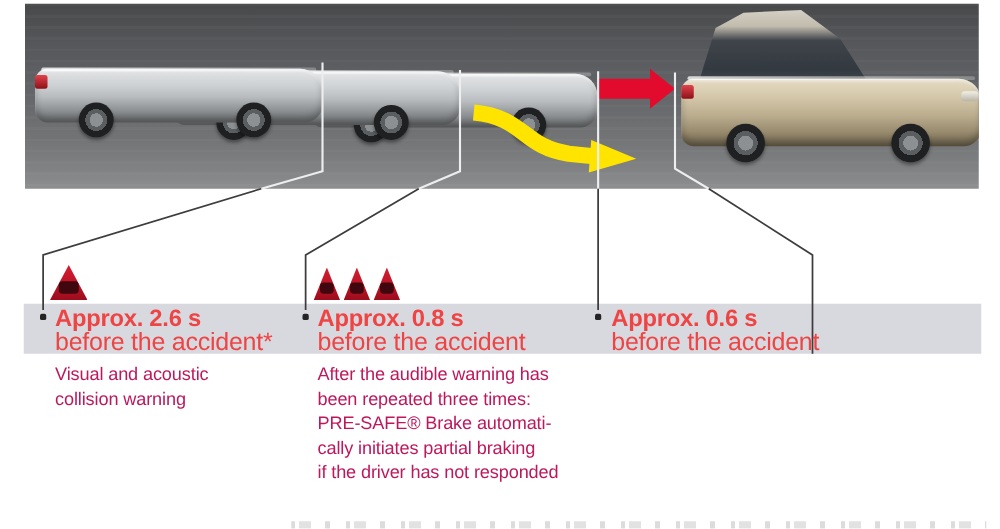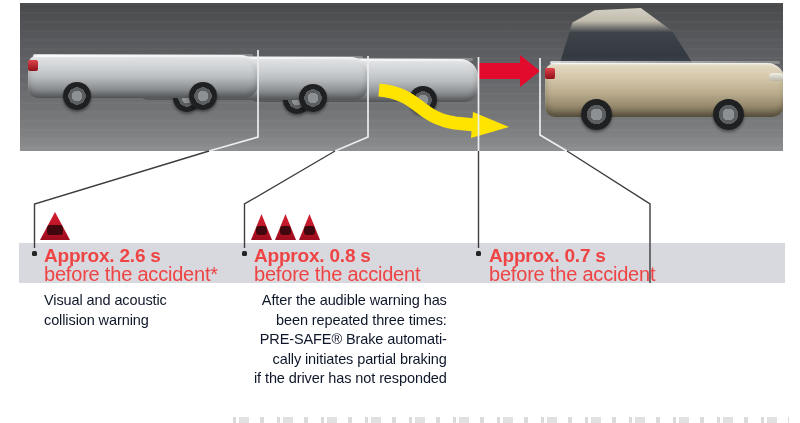--- a/index.html
+++ b/index.html
@@ -79,21 +79,21 @@
   }
   .tri::after{
     content:"";position:absolute;left:22%;top:48%;width:56%;height:34%;
     border-radius:3px;background:#41070e;
   }
   .tri-row.small .tri{width:21px;height:26px;}
   .head-block{position:absolute;top:245px;color:#ef4444;}
   .h-time{font-size:19px;line-height:21px;font-weight:bold;letter-spacing:-.2px;}
   .h-when{font-size:20px;line-height:17px;font-weight:normal;letter-spacing:-.2px;}
   .body-text{
-    position:absolute;top:291px;font-size:14.5px;line-height:19.5px;color:#0f172a;
+    position:absolute;top:291px;font-size:14.5px;line-height:19.5px;color:#be185d;
     white-space:pre-line;letter-spacing:-.1px;
   }
   
   .footnote-ghost{
     position:absolute;left:233px;top:417px;width:556px;height:6px;opacity:.35;
     background:repeating-linear-gradient(90deg,#9a9a9a 0 3px,transparent 3px 6px,#ababab 6px 16px,transparent 16px 27px,#9a9a9a 27px 31px,transparent 31px 44px);
     filter:blur(.6px);
   }
 </style>
 </head>
@@ -181,27 +181,27 @@
 
   <div class="head-block" style="left:44px;">
     <div class="h-time">Approx. 2.6 s</div>
     <div class="h-when">before the accident*</div>
   </div>
   <div class="head-block" style="left:254px;">
     <div class="h-time">Approx. 0.8 s</div>
     <div class="h-when">before the accident</div>
   </div>
   <div class="head-block" style="left:489px;">
-    <div class="h-time">Approx. 0.7 s</div>
+    <div class="h-time">Approx. 0.6 s</div>
     <div class="h-when">before the accident</div>
   </div>
 
   <div class="body-text" style="left:44px;">Visual and acoustic
 collision warning</div>
-  <div class="body-text" style="left:254px;text-align:right;">After the audible warning has
+  <div class="body-text" style="left:254px;">After the audible warning has
 been repeated three times:
 PRE-SAFE® Brake automati-
 cally initiates partial braking
 if the driver has not responded</div>
 
   <div class="footnote-ghost"></div>
 
 </div>
 
 </body></html>

